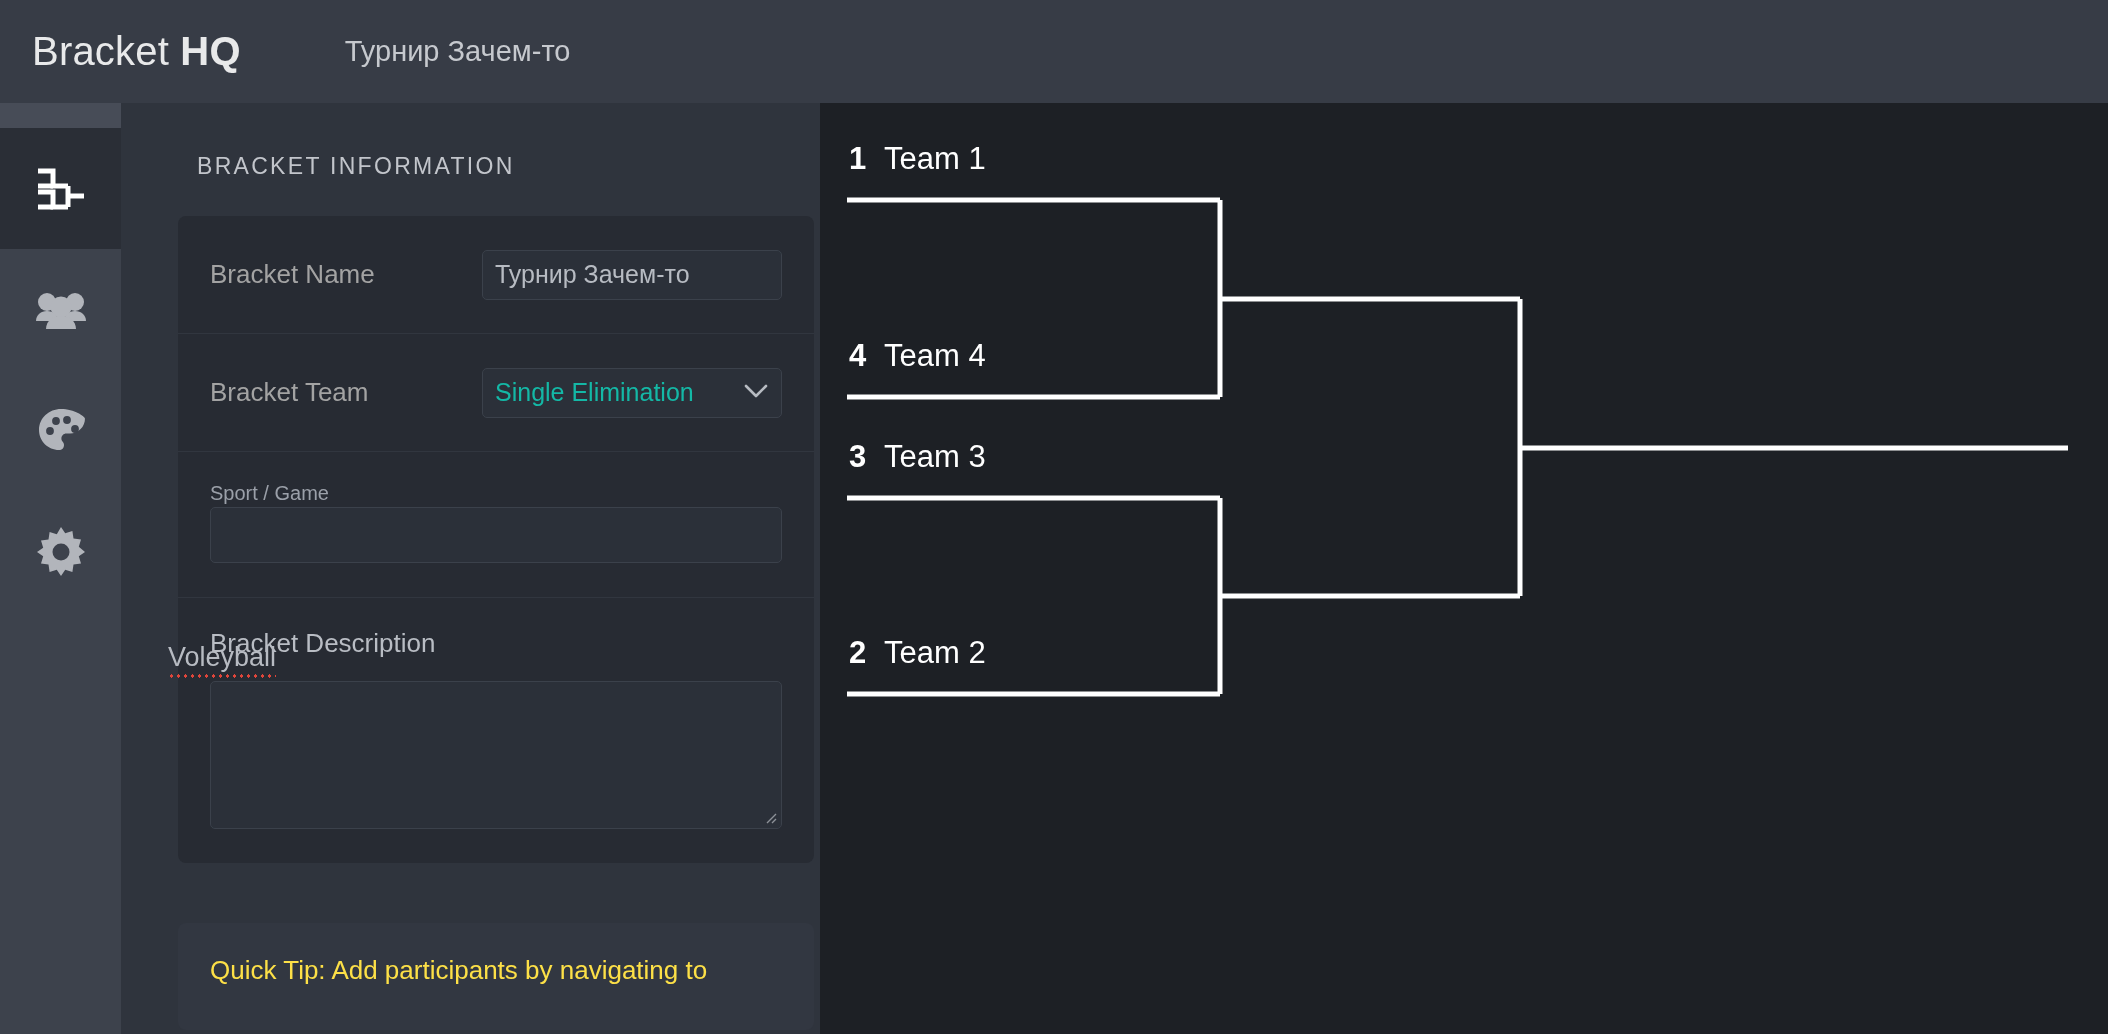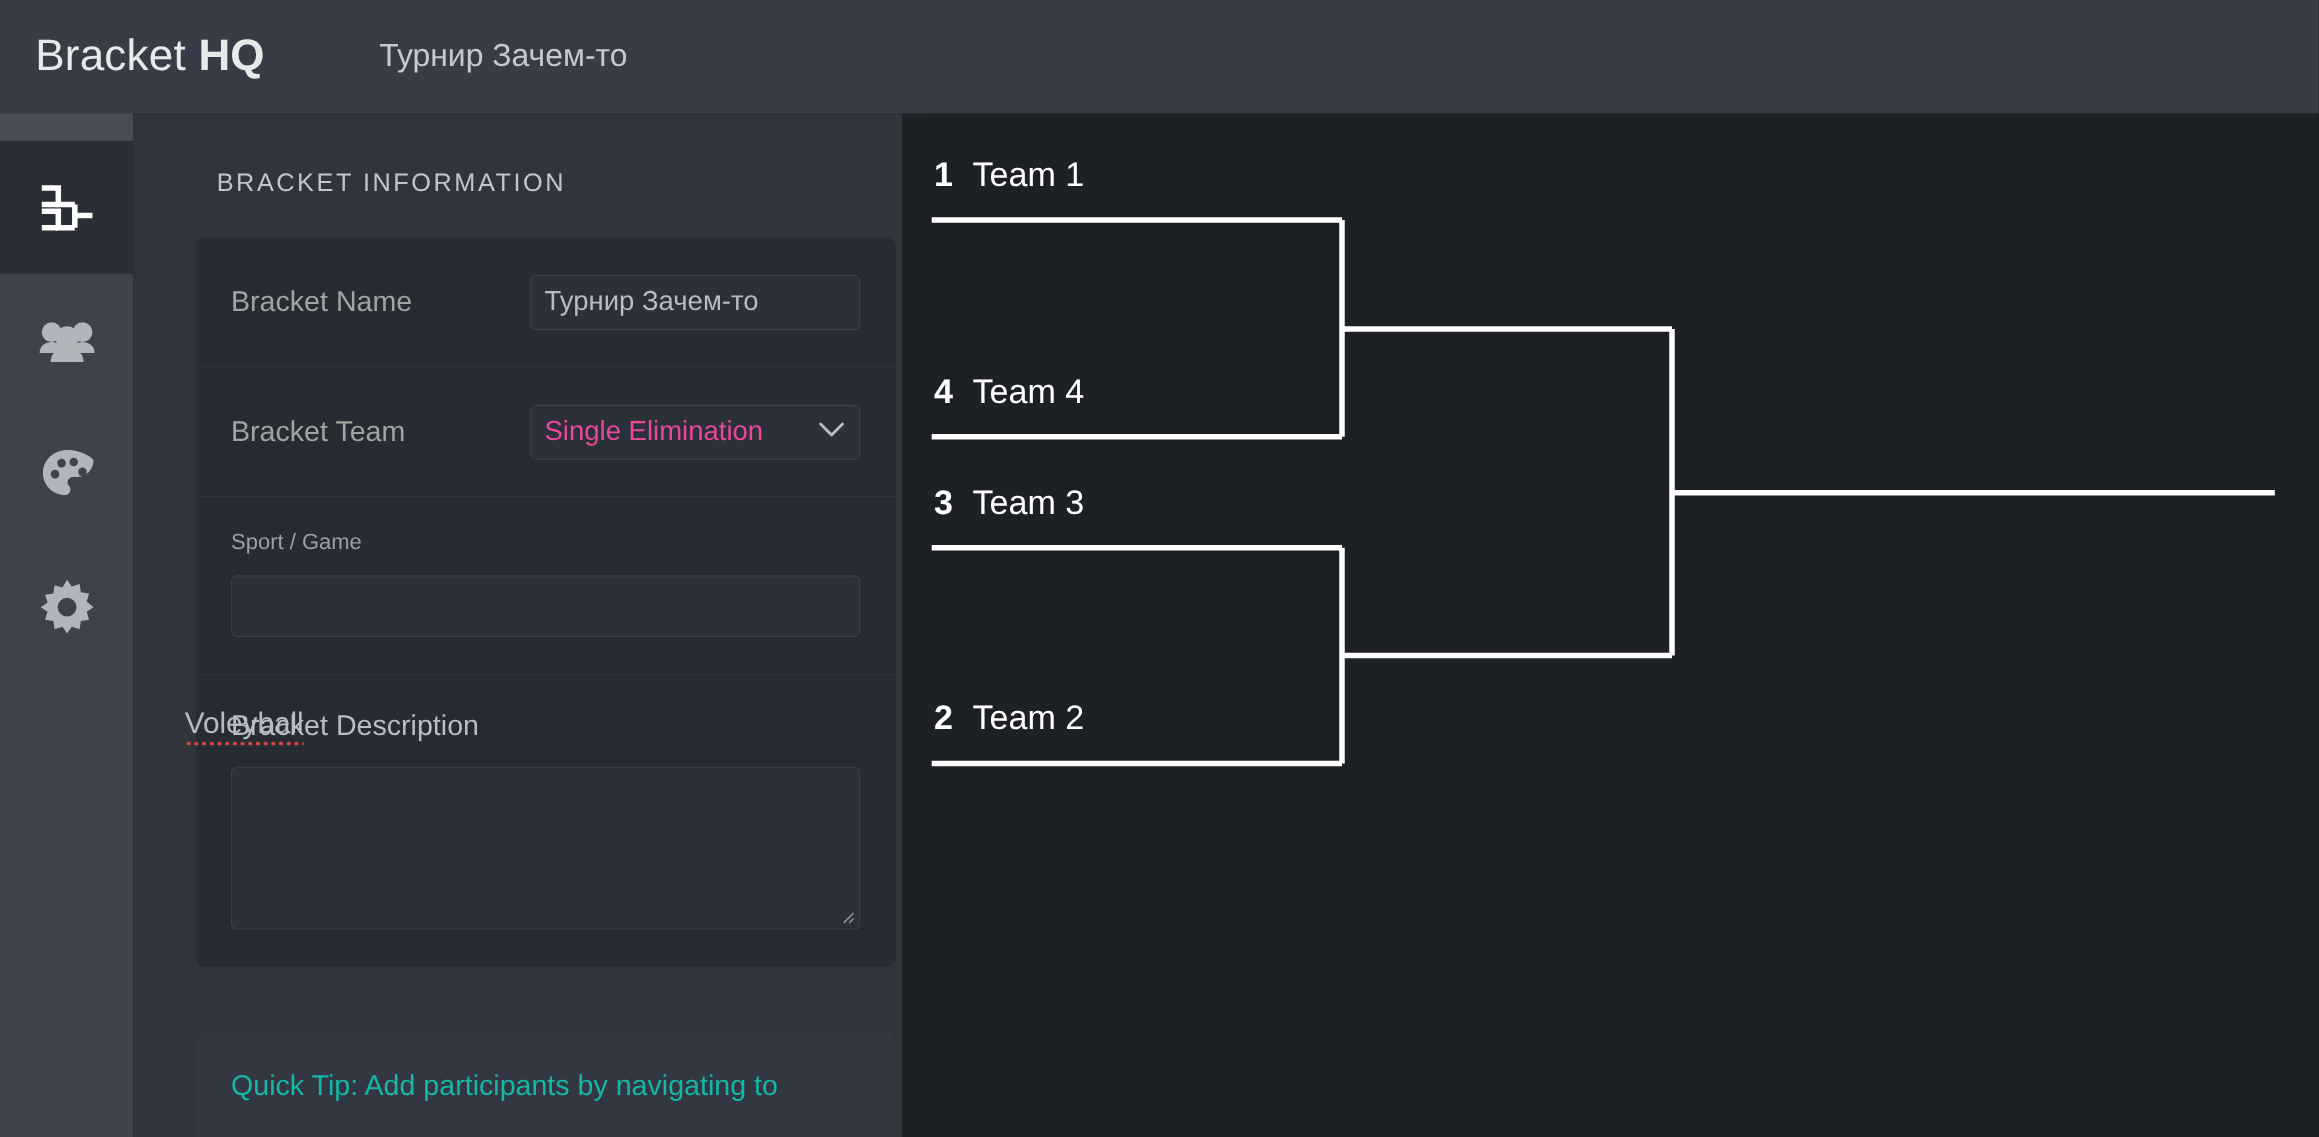--- a/index.html
+++ b/index.html
@@ -138,21 +138,21 @@
     position: relative;
     width: 300px;
     height: 50px;
   }
   .select-box {
     width: 100%;
     height: 100%;
     background: #2b3039;
     border: 1px solid #3b414b;
     border-radius: 5px;
-    color: #ec4899;
+    color: #14b8a6;
     font-size: 25px;
     display: flex;
     align-items: center;
     padding: 0 12px;
     cursor: pointer;
   }
   .chev {
     position: absolute;
     right: 14px;
     top: 50%;
@@ -162,21 +162,21 @@
 
   .stack-block {
     padding: 30px 32px 34px 32px;
     border-bottom: 1px solid #31363f;
   }
   .stack-block:last-child { border-bottom: none; }
 
   .small-label {
     font-size: 20px;
     color: #9ba0a9;
-    margin-bottom: 18px;
+    margin-bottom: 2px;
   }
   .big-label {
     font-size: 26px;
     color: #b9bdc4;
     margin-bottom: 22px;
   }
 
   .wide-input {
     width: 100%;
     height: 56px;
@@ -235,21 +235,21 @@
   }
 
   .tipbox {
     margin: 60px 31px 0 31px;
     background: #323741;
     border-radius: 8px;
     padding: 28px 32px 40px 32px;
   }
   .tiptext {
     font-size: 26px;
-    color: #14b8a6;
+    color: #fde047;
     line-height: 1.5;
   }
 
   
   .bracket {
     position: absolute;
     top: 103px; left: 820px;
     width: 1288px;
     height: 931px;
     background: #1d2025;

